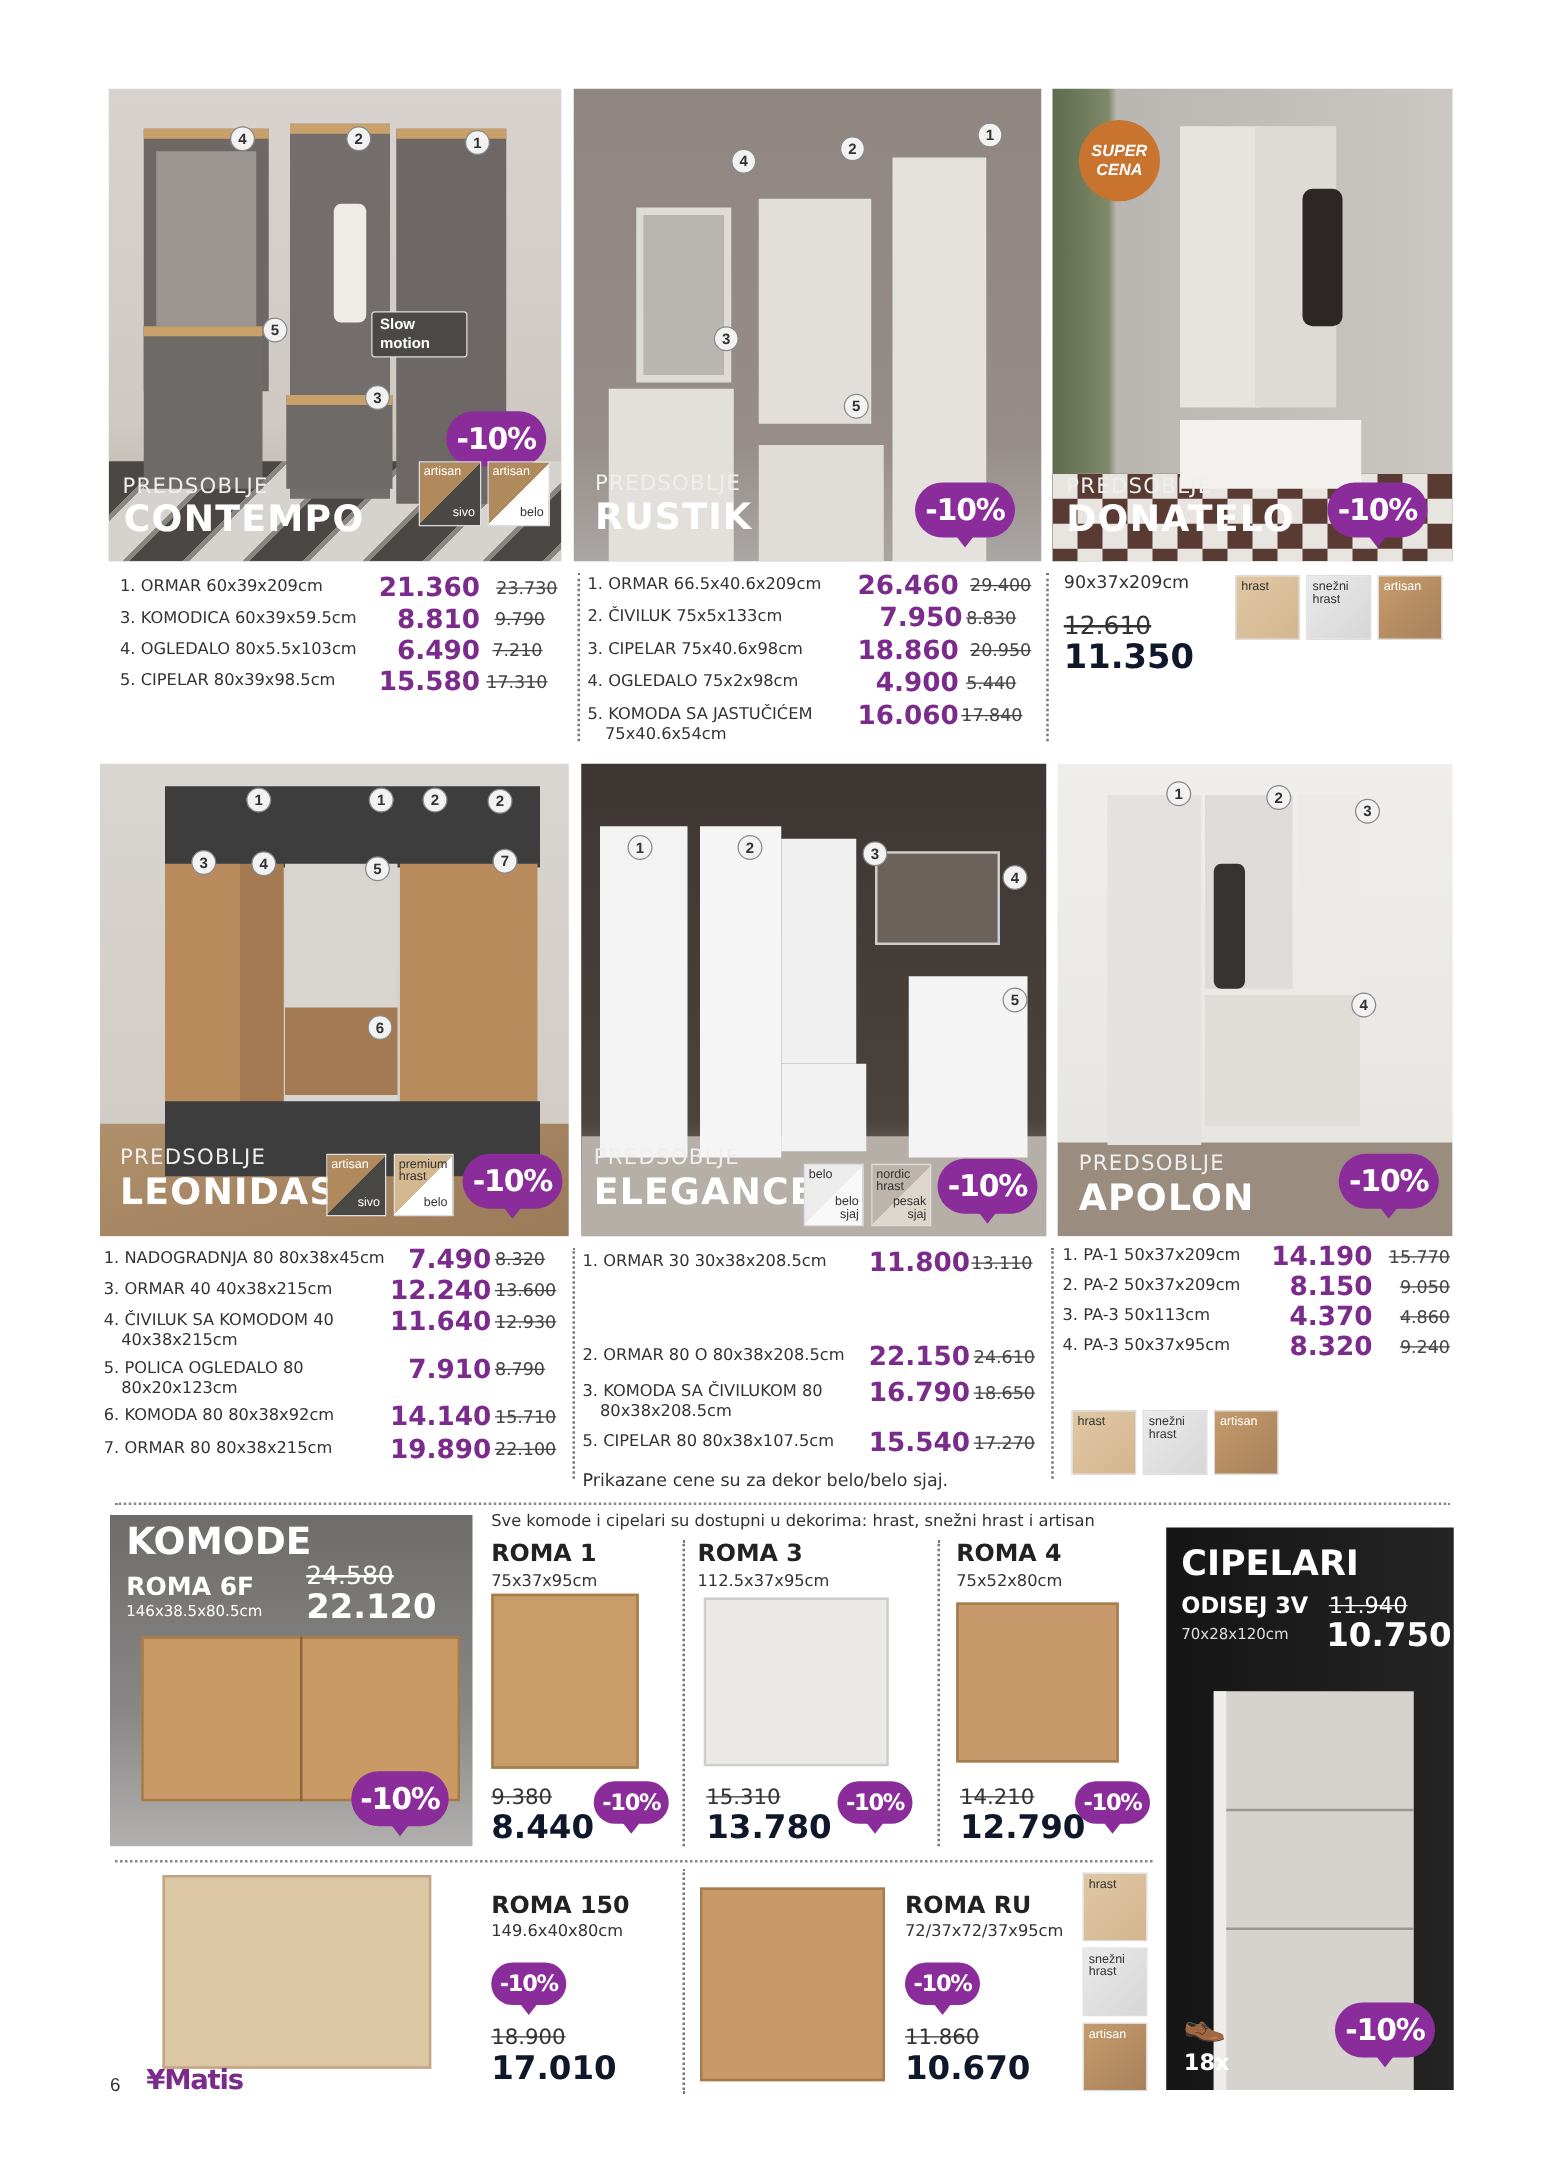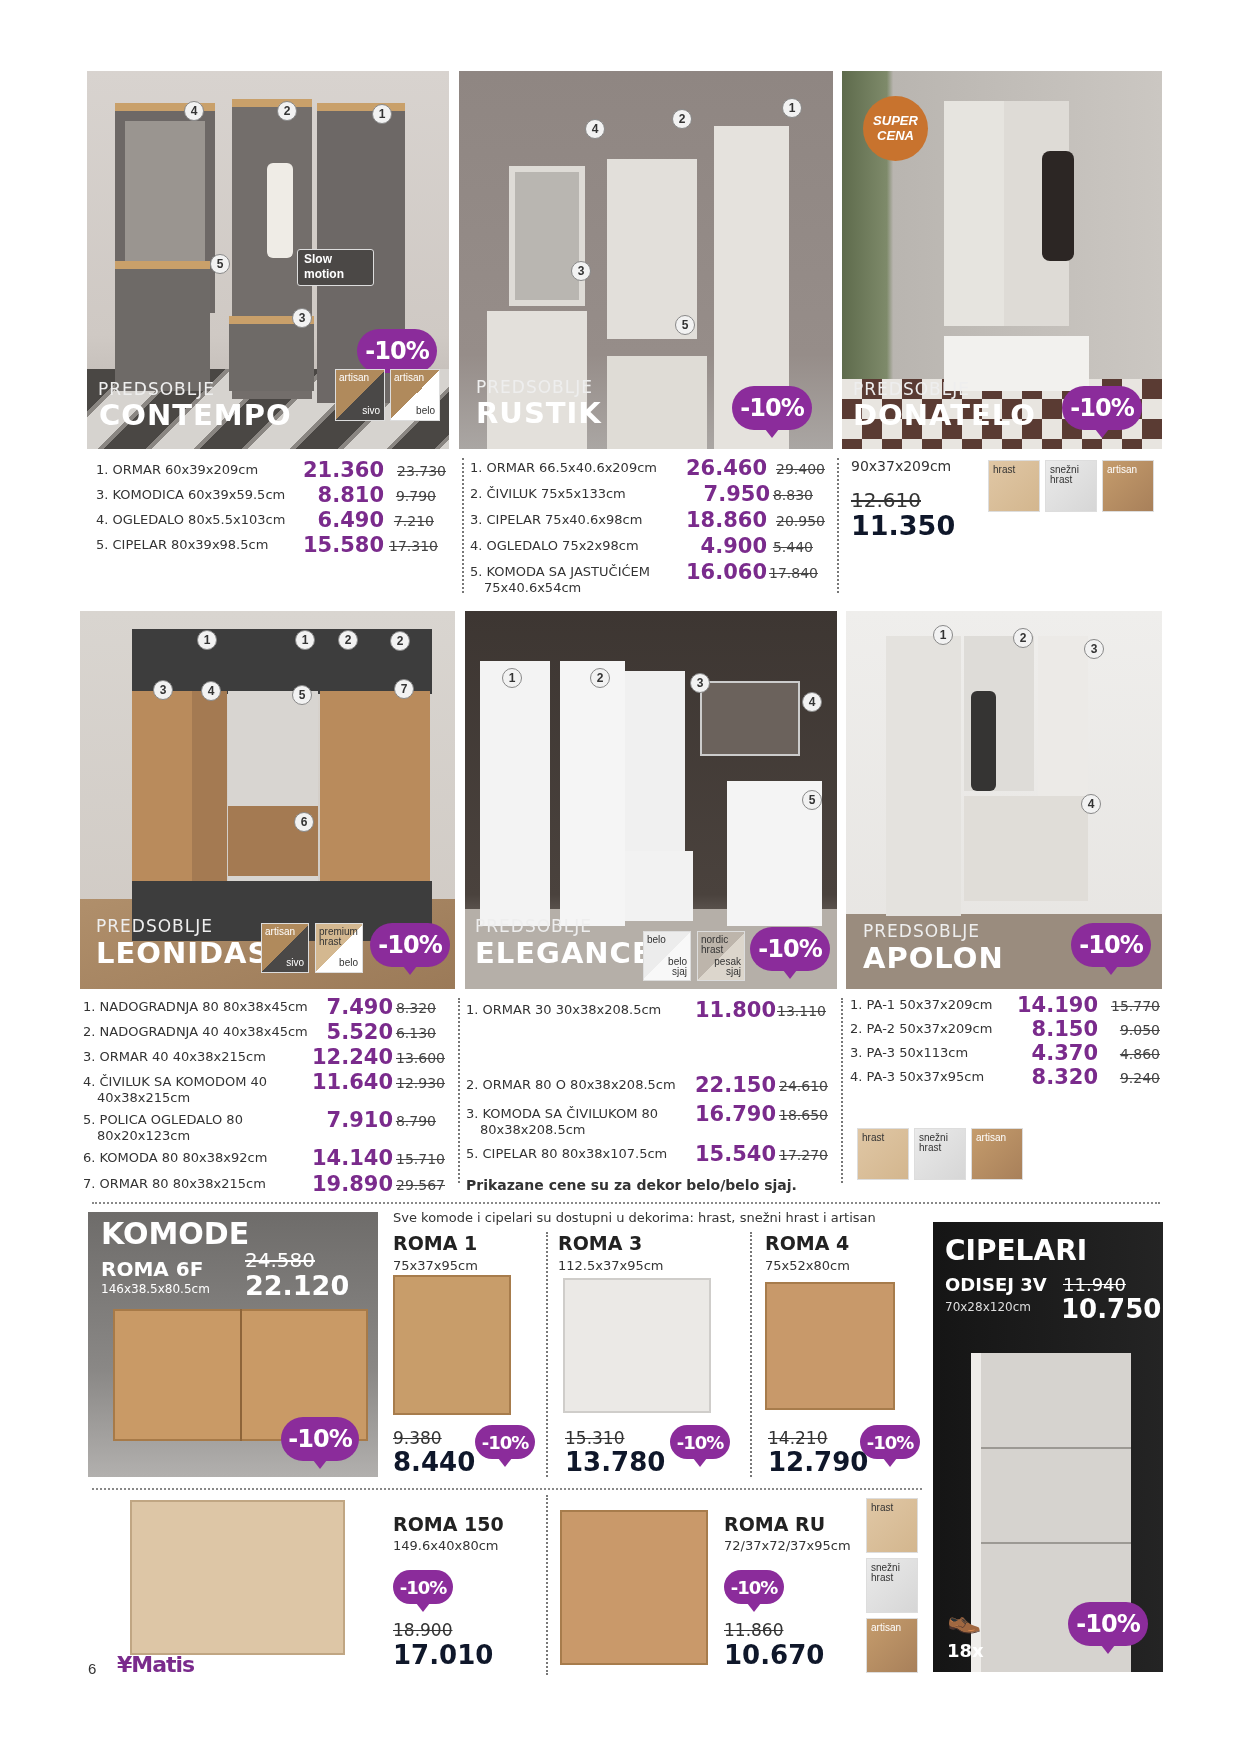--- a/index.html
+++ b/index.html
@@ -239,25 +239,20 @@
   <div class="disc" style="left:225px;top:312px;width:80px;height:44px;font-size:24px;">-10%</div>
 </div>
 
 <div class="plist" style="left:83px;top:995px;width:365px;">
   <div class="prow" style="height:25px;">
       <span class="pname">1. NADOGRADNJA 80 80x38x45cm</span>
       <span class="pnew" style="right:55px;">7.490</span>
       <span class="pold" style="right:12px;">8.320</span>
     </div>
   <div class="prow" style="height:25px;">
-      <span class="pname">2. NADOGRADNJA 40 40x38x45cm</span>
-      <span class="pnew" style="right:55px;">5.520</span>
-      <span class="pold" style="right:12px;">6.130</span>
-    </div>
-  <div class="prow" style="height:25px;">
       <span class="pname">3. ORMAR 40 40x38x215cm</span>
       <span class="pnew" style="right:55px;">12.240</span>
       <span class="pold" style="right:3px;">13.600</span>
     </div>
   <div class="prow" style="height:38px;">
       <span class="pname">4. ČIVILUK SA KOMODOM 40</span>
       <span class="psub">40x38x215cm</span>
       <span class="pnew" style="right:55px;">11.640</span>
       <span class="pold" style="right:3px;">12.930</span>
     </div>
@@ -268,21 +263,21 @@
       <span class="pold" style="right:12px;">8.790</span>
     </div>
   <div class="prow" style="height:26px;">
       <span class="pname">6. KOMODA 80 80x38x92cm</span>
       <span class="pnew" style="right:55px;">14.140</span>
       <span class="pold" style="right:3px;">15.710</span>
     </div>
   <div class="prow" style="height:26px;">
       <span class="pname">7. ORMAR 80 80x38x215cm</span>
       <span class="pnew" style="right:55px;">19.890</span>
-      <span class="pold" style="right:3px;">29.567</span>
+      <span class="pold" style="right:3px;">22.100</span>
     </div>
 </div>
 
 <div class="vdots" style="left:458px;top:998px;height:185px;"></div>
 
 <div class="plist" style="left:466px;top:998px;width:365px;">
   <div class="prow" style="height:29px;">
       <span class="pname">1. ORMAR 30 30x38x208.5cm</span>
       <span class="pnew" style="right:55px;">11.800</span>
       <span class="pold" style="right:5px;">13.110</span>
@@ -296,21 +291,21 @@
       <span class="pname">3. KOMODA SA ČIVILUKOM 80</span>
       <span class="psub">80x38x208.5cm</span>
       <span class="pnew" style="right:55px;">16.790</span>
       <span class="pold" style="right:3px;">18.650</span>
     </div>
   <div class="prow" style="height:35px;">
       <span class="pname">5. CIPELAR 80 80x38x107.5cm</span>
       <span class="pnew" style="right:55px;">15.540</span>
       <span class="pold" style="right:3px;">17.270</span>
     </div>
-  <div style="font-size:14px;font-family:'DejaVu Sans',sans-serif;color:#333;font-weight:bold;">Prikazane cene su za dekor belo/belo sjaj.</div>
+  <div style="font-size:14px;font-family:'DejaVu Sans',sans-serif;color:#333;">Prikazane cene su za dekor belo/belo sjaj.</div>
 </div>
 
 <div class="vdots" style="left:841px;top:998px;height:185px;"></div>
 
 <div class="plist" style="left:850px;top:993px;width:310px;">
   <div class="prow" style="height:24px;">
       <span class="pname">1. PA-1 50x37x209cm</span>
       <span class="pnew" style="right:62px;">14.190</span>
       <span class="pold" style="right:0;">15.770</span>
     </div>

